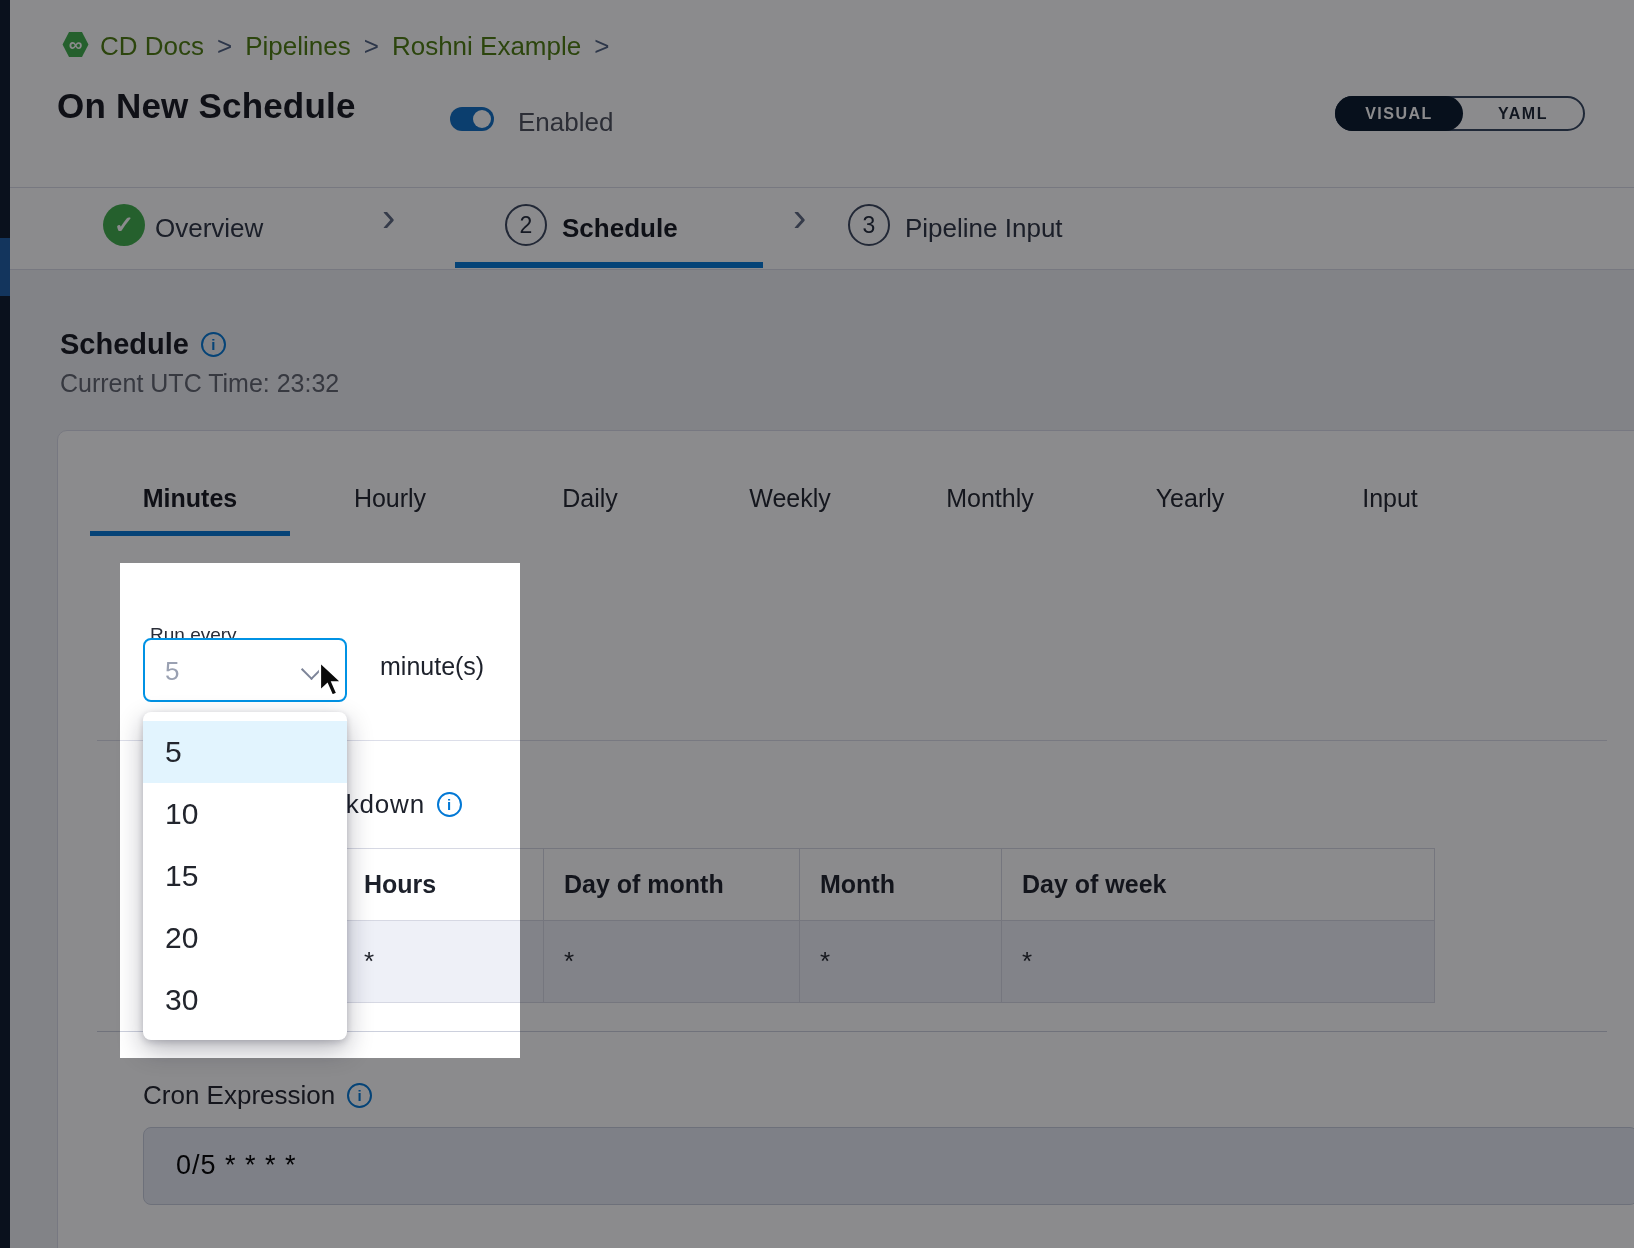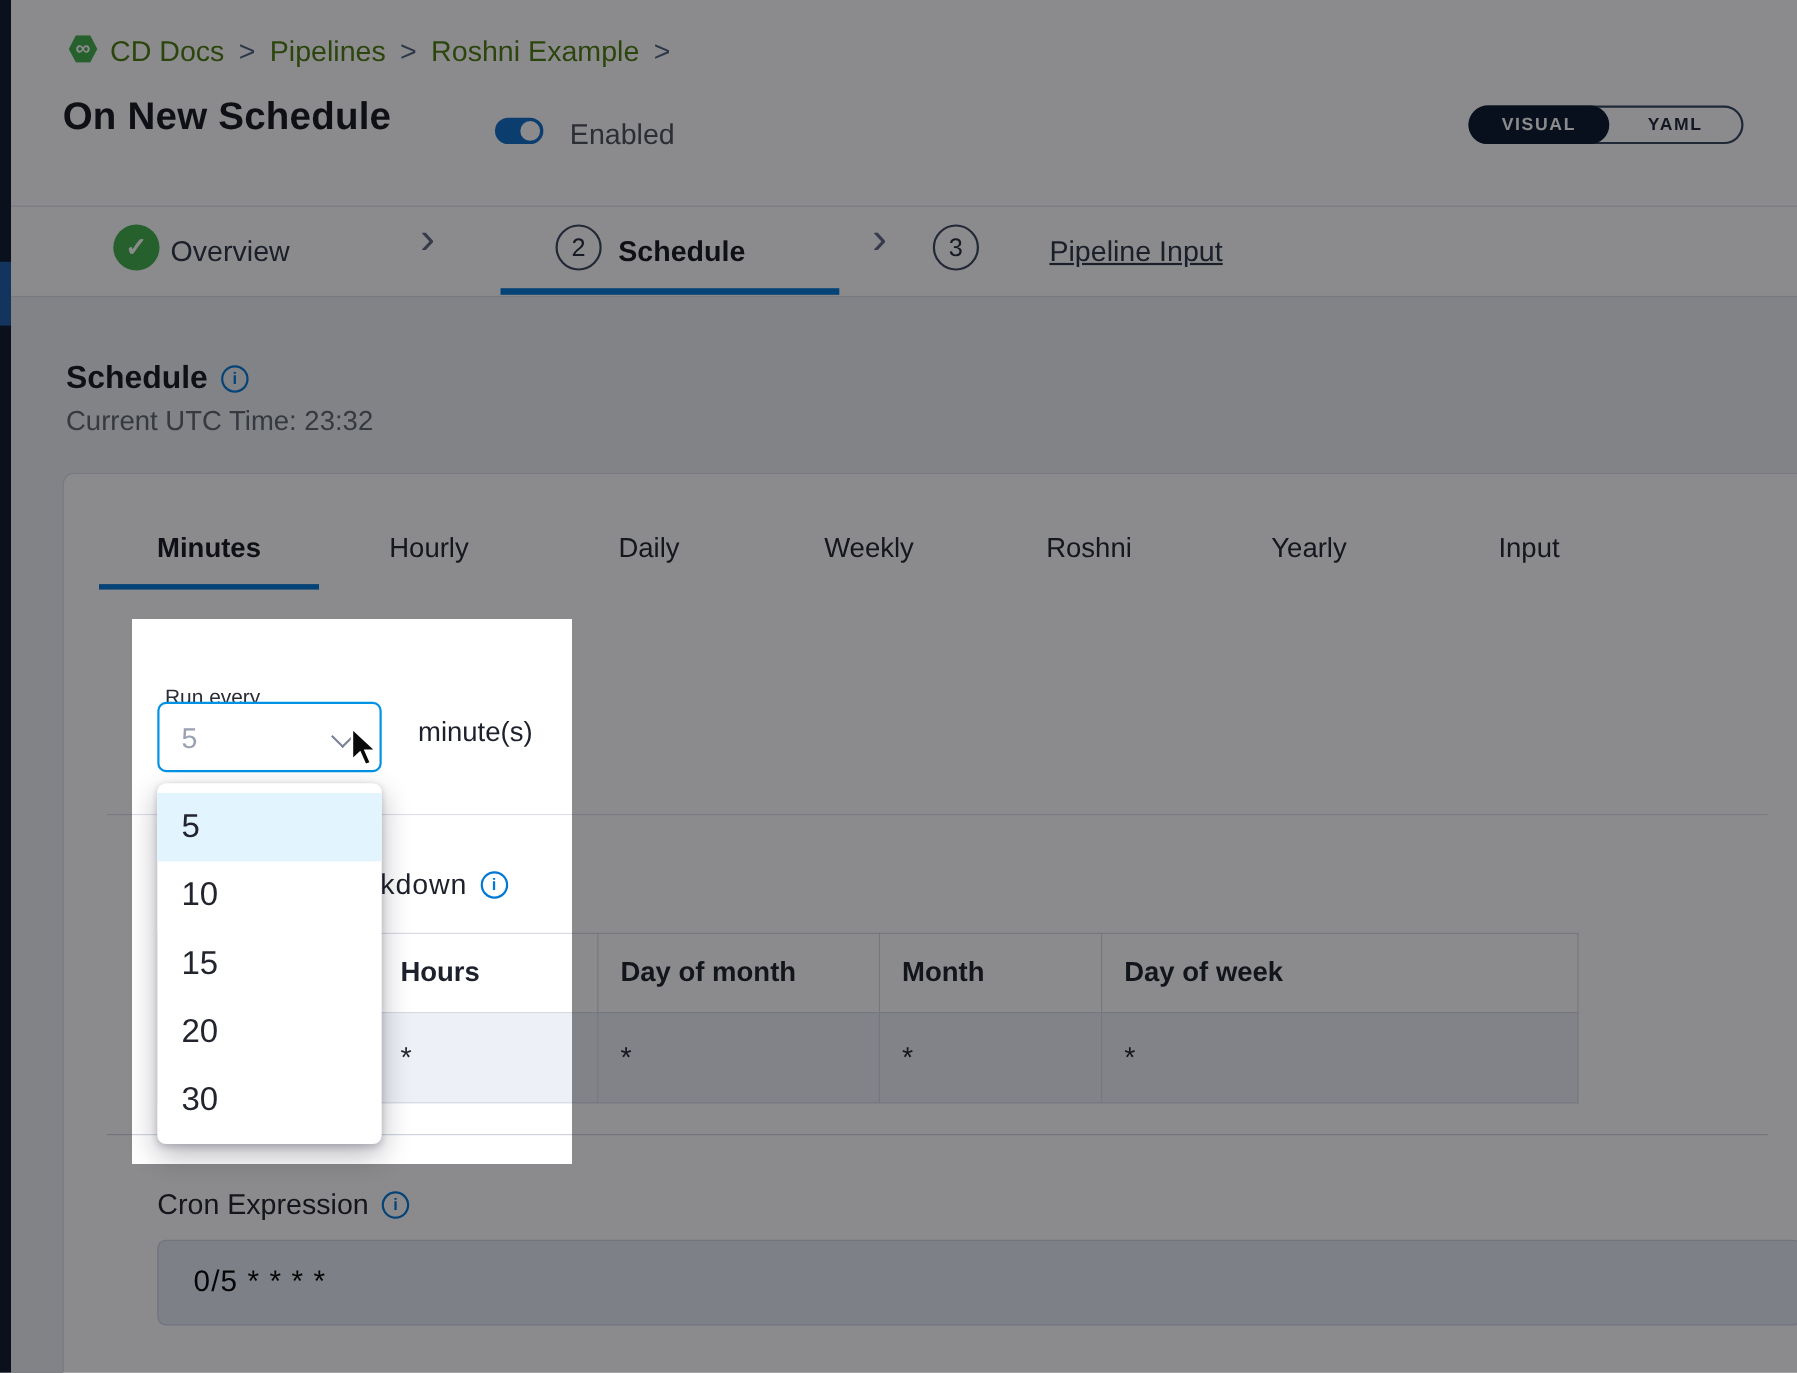--- a/index.html
+++ b/index.html
@@ -131,39 +131,39 @@
   <div class="abs step-label" style="left:155px;">Overview</div>
   <div class="abs step-sep" style="left:382px;">›</div>
   <div class="abs step-circle" style="left:505px;top:204px;">
     <span>2</span>
   </div>
   <div class="abs step-label active" style="left:562px;">Schedule</div>
   <div class="abs step-sep" style="left:793px;">›</div>
   <div class="abs step-circle" style="left:848px;top:204px;">
     <span>3</span>
   </div>
-  <div class="abs step-label" style="left:954px;text-decoration:underline;">Pipeline Input</div>
+  <div class="abs step-label" style="left:905px;">Pipeline Input</div>
   <div class="abs step-underline"></div>
 
   <div class="abs section-title">
     <span>Schedule</span>
     <span class="info-icon">
         <span>i</span>
       </span>
   </div>
   <div class="abs utc-time">Current UTC Time: 23:32</div>
 
   <div class="abs card"></div>
 
   <div class="abs tabs">
     <div class="tab active">Minutes</div>
     <div class="tab">Hourly</div>
     <div class="tab">Daily</div>
     <div class="tab">Weekly</div>
-    <div class="tab">Roshni</div>
+    <div class="tab">Monthly</div>
     <div class="tab">Yearly</div>
     <div class="tab">Input</div>
   </div>
   <div class="abs tab-underline"></div>
 
   <div class="abs run-every-label">Run every</div>
   <div class="abs minute-select">
     <span class="value">5</span>
     <span class="chevron-down"></span>
   </div>

